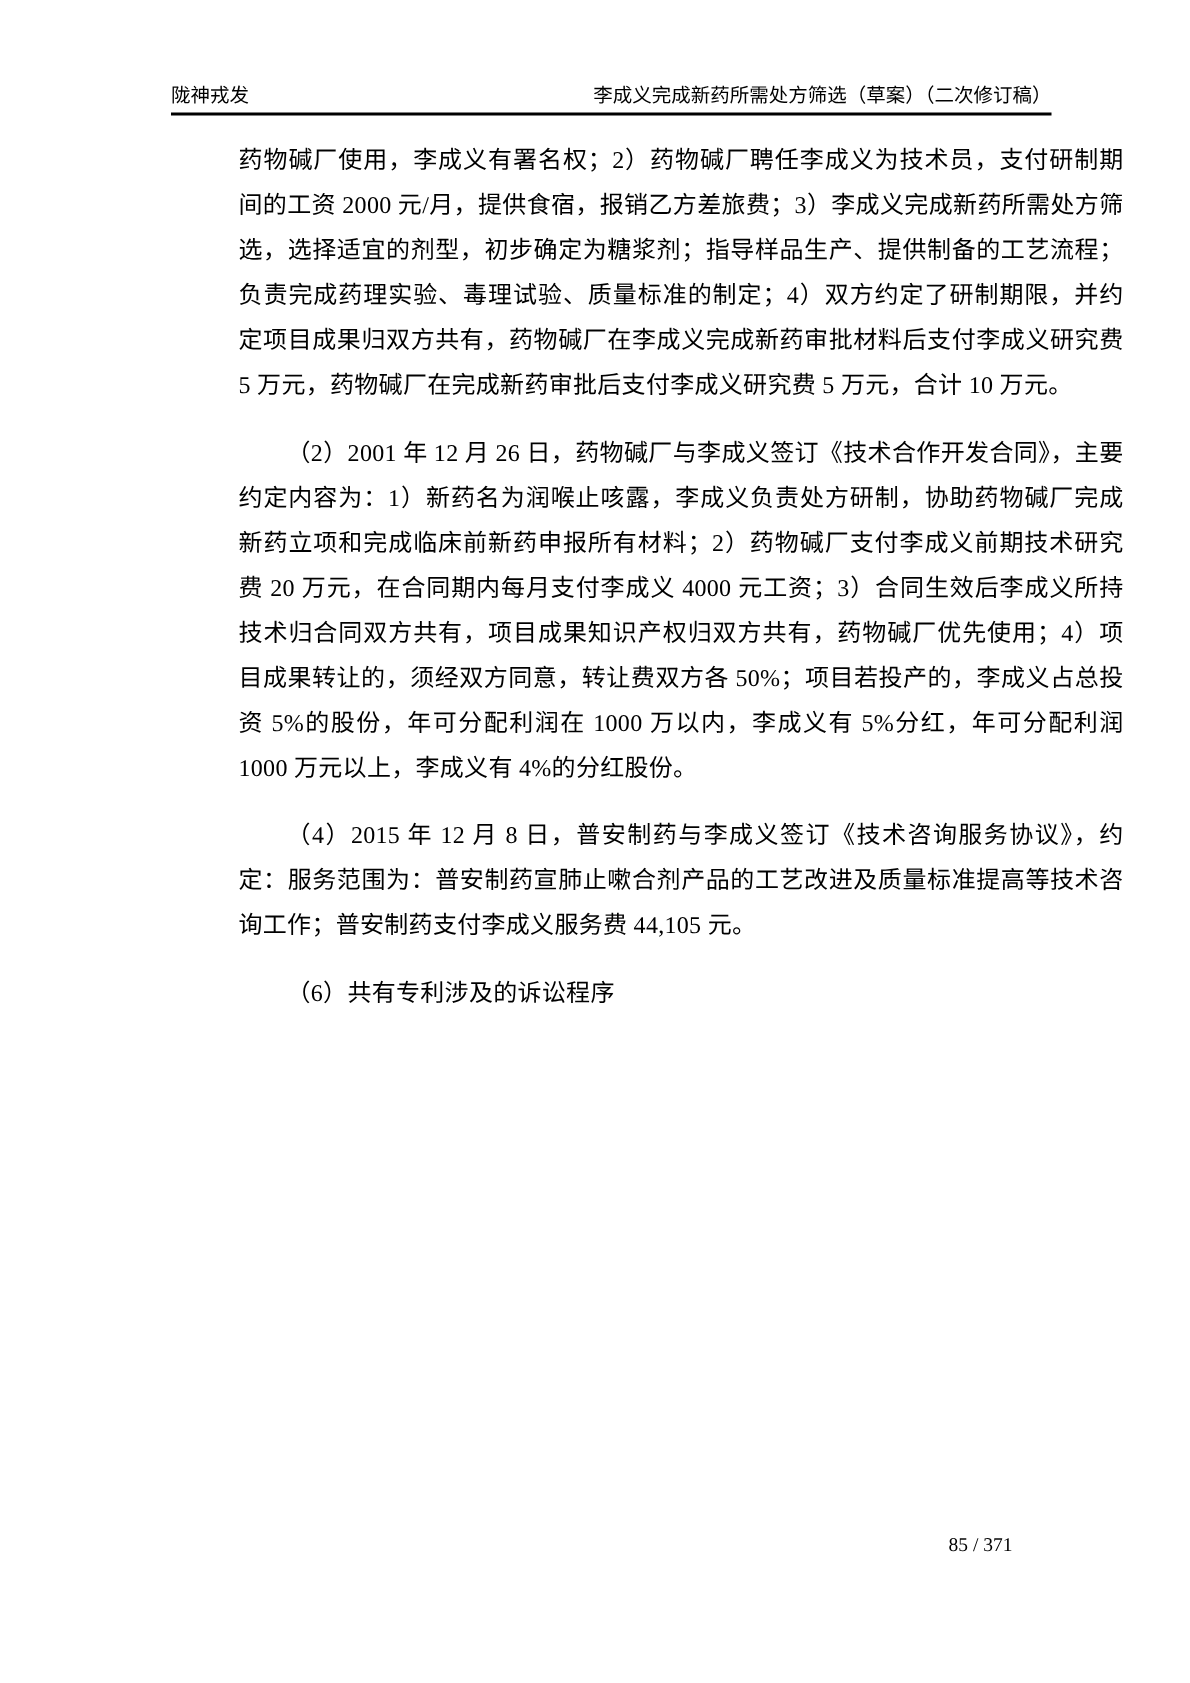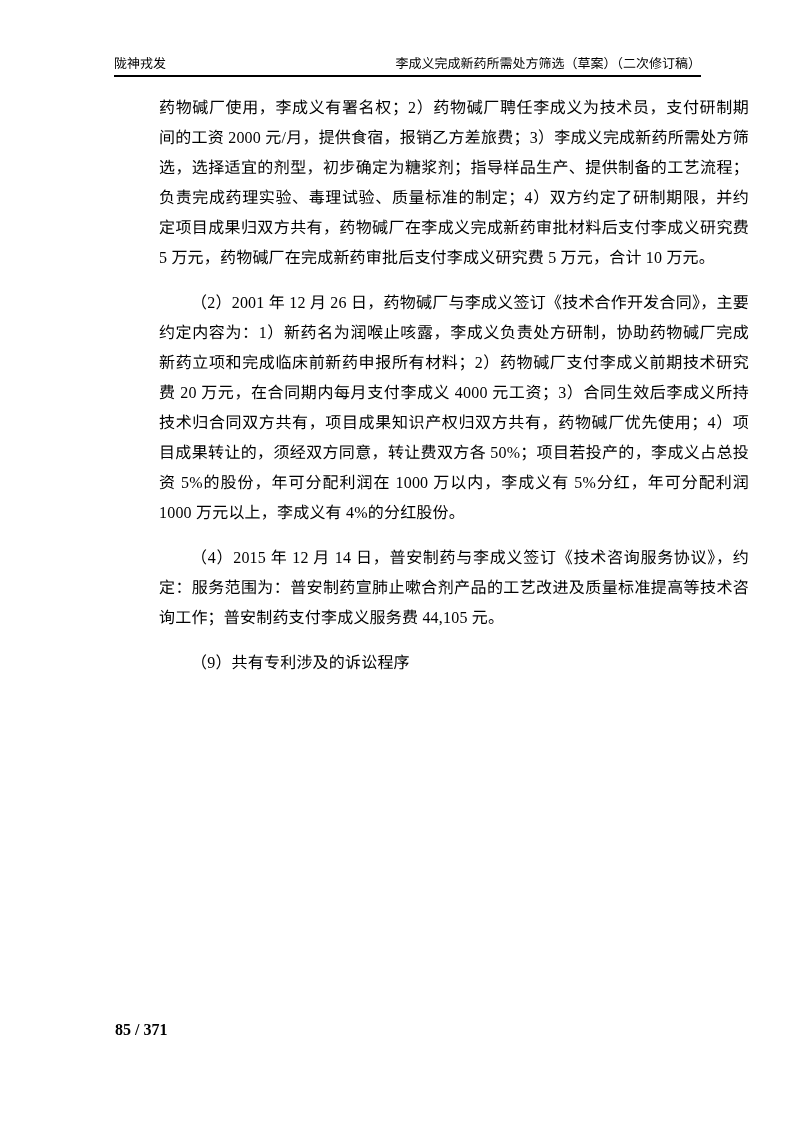--- a/index.html
+++ b/index.html
@@ -50,39 +50,40 @@
     margin-top: 0;
   }
   .doc-body p.indent {
     text-indent: 32px;
   }
   .footer {
     position: absolute;
     top: 1022px;
     left: 115px;
     width: 560px;
-    font-size: 16px;
-    font-weight: bold;
+    text-align: right;
+    font-size: 13px;
+    font-weight: normal;
     line-height: 16px;
   }
 </style>
 </head>
 <body>
 
 <div class="page">
 
   <div class="header">
     <span class="h-left">陇神戎发</span>
     <span class="h-right">李成义完成新药所需处方筛选（草案）（二次修订稿）</span>
   </div>
 
   <div class="doc-body">
     <p class="para">药物碱厂使用，李成义有署名权；2）药物碱厂聘任李成义为技术员，支付研制期间的工资 2000 元/月，提供食宿，报销乙方差旅费；3）李成义完成新药所需处方筛选，选择适宜的剂型，初步确定为糖浆剂；指导样品生产、提供制备的工艺流程；负责完成药理实验、毒理试验、质量标准的制定；4）双方约定了研制期限，并约定项目成果归双方共有，药物碱厂在李成义完成新药审批材料后支付李成义研究费 5 万元，药物碱厂在完成新药审批后支付李成义研究费 5 万元，合计 10 万元。</p>
     <p class="para indent">（2）2001 年 12 月 26 日，药物碱厂与李成义签订《技术合作开发合同》，主要约定内容为：1）新药名为润喉止咳露，李成义负责处方研制，协助药物碱厂完成新药立项和完成临床前新药申报所有材料；2）药物碱厂支付李成义前期技术研究费 20 万元，在合同期内每月支付李成义 4000 元工资；3）合同生效后李成义所持技术归合同双方共有，项目成果知识产权归双方共有，药物碱厂优先使用；4）项目成果转让的，须经双方同意，转让费双方各 50%；项目若投产的，李成义占总投资 5%的股份，年可分配利润在 1000 万以内，李成义有 5%分红，年可分配利润 1000 万元以上，李成义有 4%的分红股份。</p>
-    <p class="para indent">（4）2015 年 12 月 14 日，普安制药与李成义签订《技术咨询服务协议》，约定：服务范围为：普安制药宣肺止嗽合剂产品的工艺改进及质量标准提高等技术咨询工作；普安制药支付李成义服务费 44,105 元。</p>
-    <p class="para indent">（9）共有专利涉及的诉讼程序</p>
+    <p class="para indent">（4）2015 年 12 月 8 日，普安制药与李成义签订《技术咨询服务协议》，约定：服务范围为：普安制药宣肺止嗽合剂产品的工艺改进及质量标准提高等技术咨询工作；普安制药支付李成义服务费 44,105 元。</p>
+    <p class="para indent">（6）共有专利涉及的诉讼程序</p>
   </div>
 
   <div class="footer">
     <span>85 / 371</span>
   </div>
 
 </div>
 
 </body></html>

